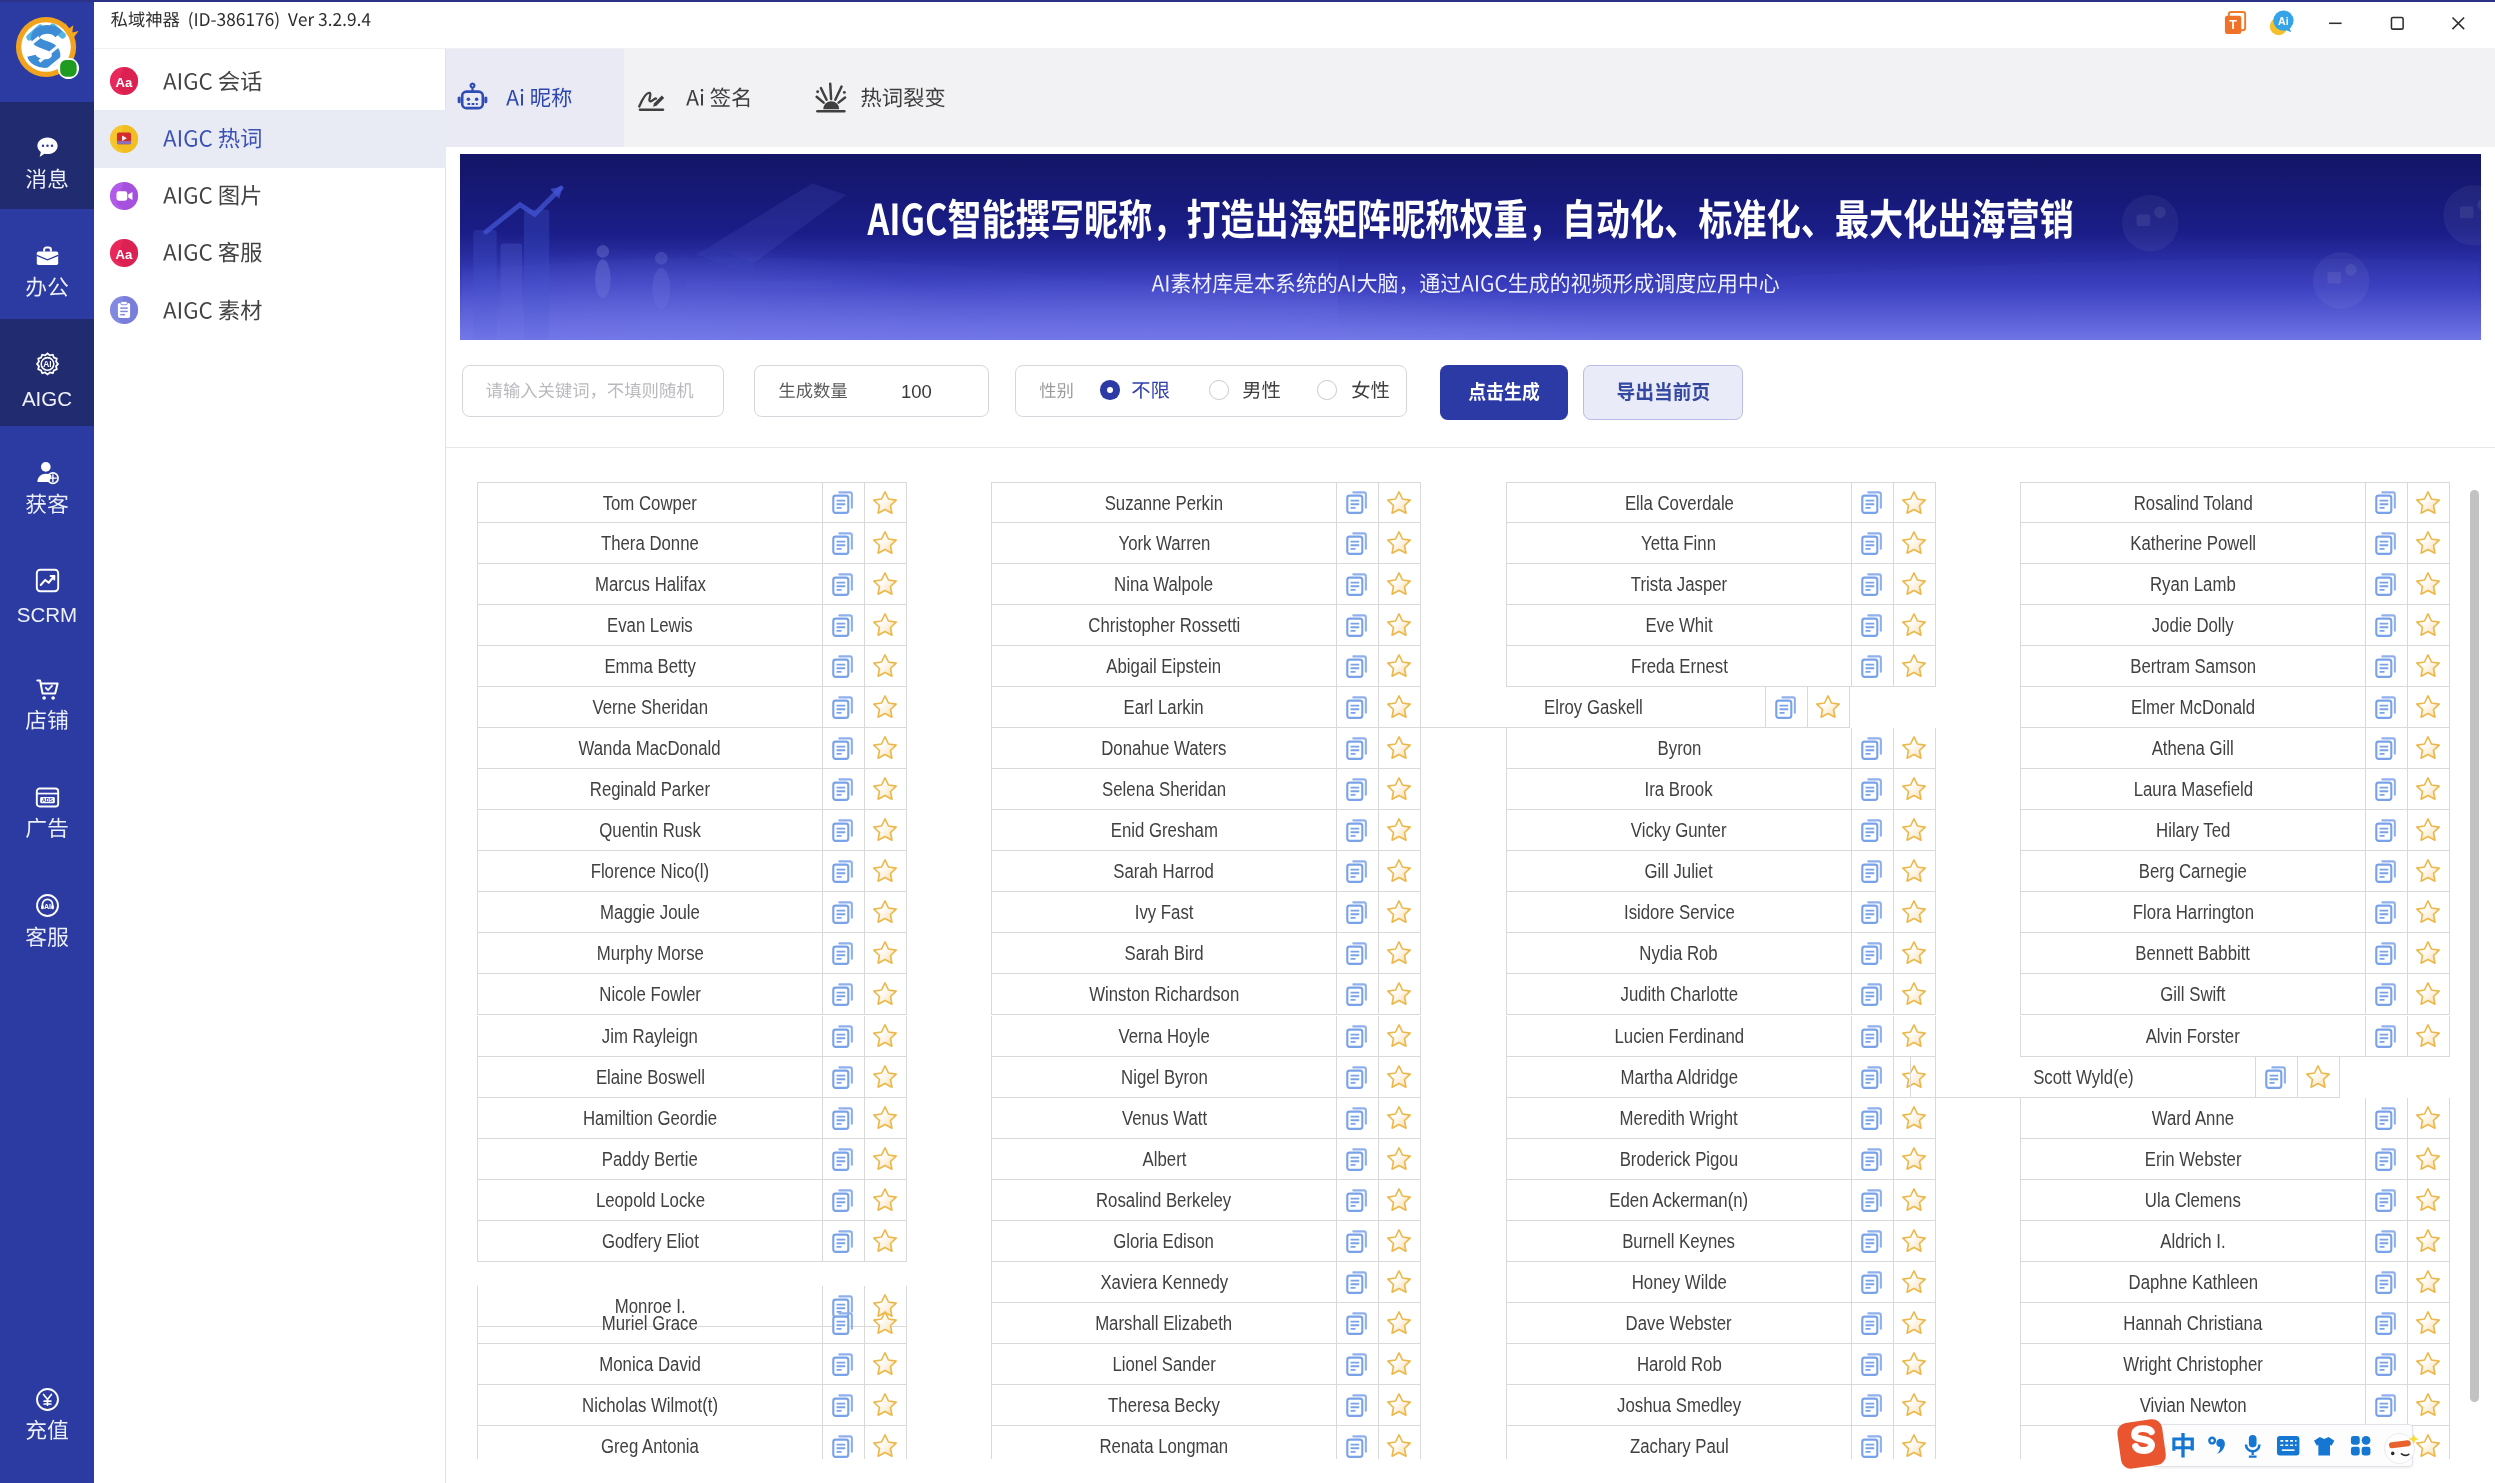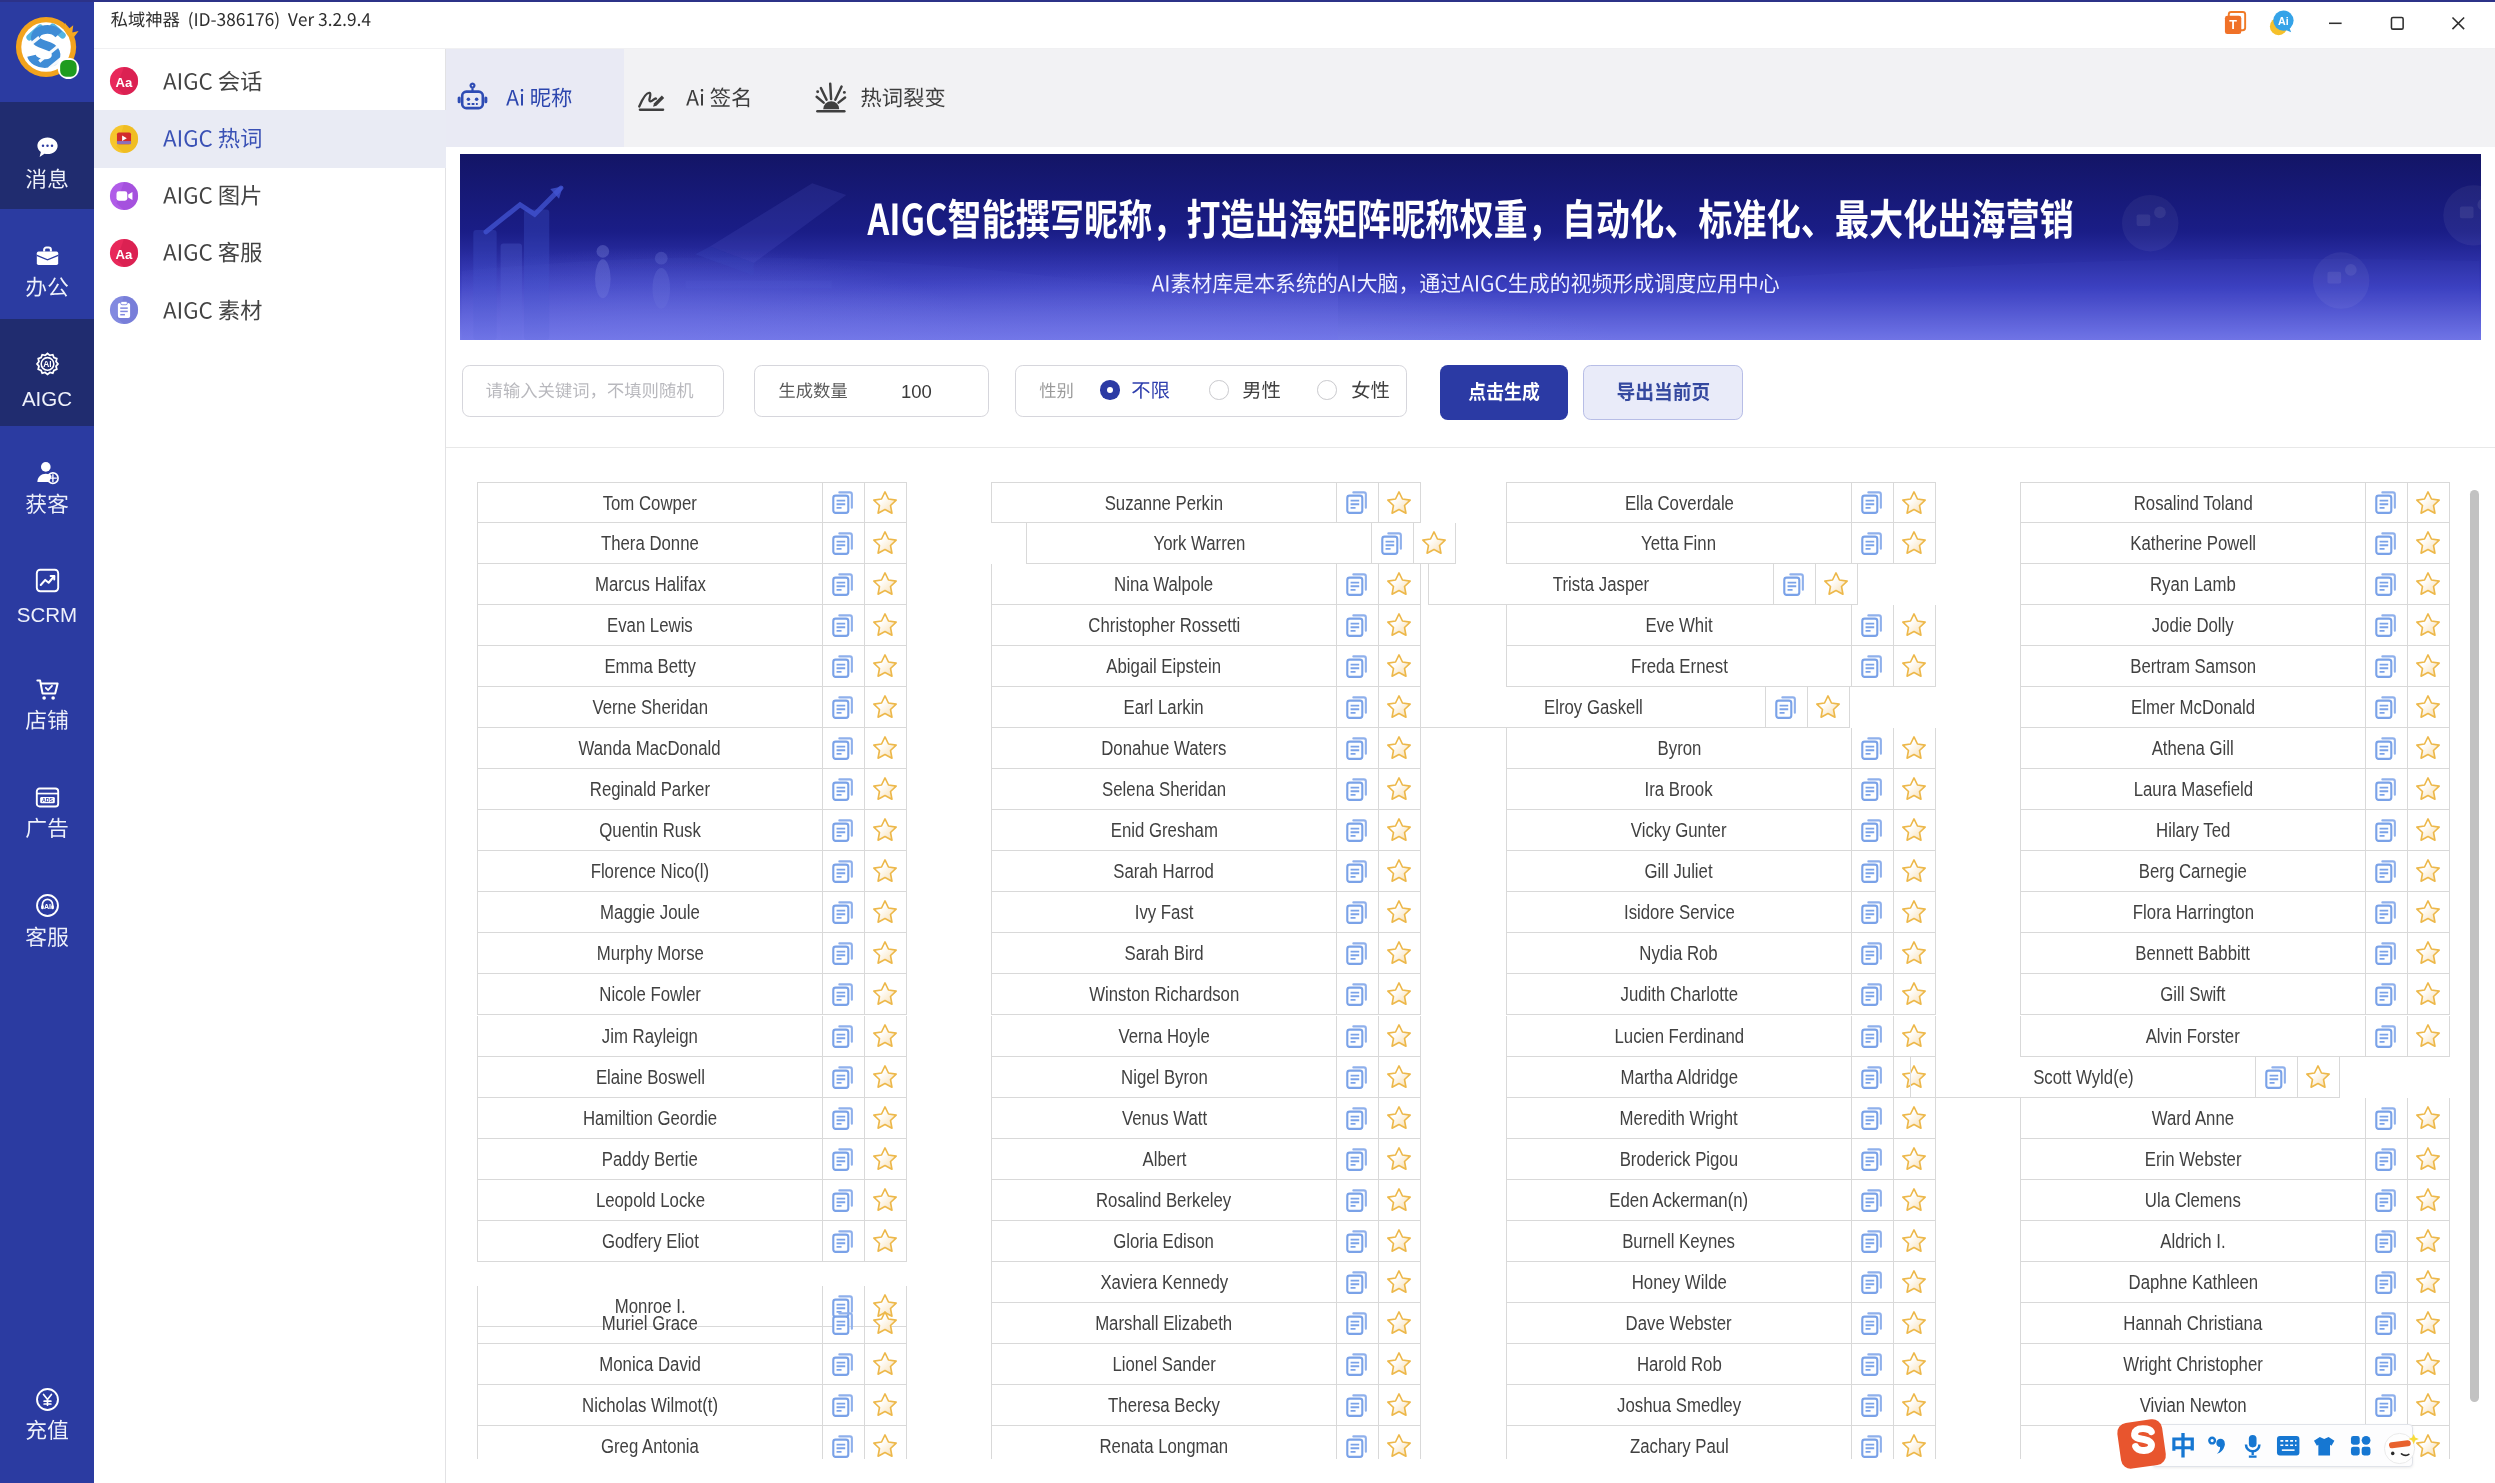--- a/index.html
+++ b/index.html
@@ -1031,21 +1031,21 @@
           <svg width="24.4" height="25" viewBox="0 0 25 26">
             <use href="#ic-copy"></use>
           </svg>
         </div>
 <div class="tcell">
           <svg width="26" height="26" viewBox="0 0 24 24">
             <use href="#ic-star"></use>
           </svg>
         </div>
 </div>
-<div class="trow" style="top:523px;left:1026px">
+<div class="trow" style="top:523px;left:991px">
 <div class="tname"><span>York Warren</span></div>
 <div class="tcell">
           <svg width="24.4" height="25" viewBox="0 0 25 26">
             <use href="#ic-copy"></use>
           </svg>
         </div>
 <div class="tcell">
           <svg width="26" height="26" viewBox="0 0 24 24">
             <use href="#ic-star"></use>
           </svg>
@@ -1356,21 +1356,21 @@
           <svg width="24.4" height="25" viewBox="0 0 25 26">
             <use href="#ic-copy"></use>
           </svg>
         </div>
 <div class="tcell">
           <svg width="26" height="26" viewBox="0 0 24 24">
             <use href="#ic-star"></use>
           </svg>
         </div>
 </div>
-<div class="trow" style="top:564px;left:1428px">
+<div class="trow" style="top:564px;left:1506px">
 <div class="tname"><span>Trista Jasper</span></div>
 <div class="tcell">
           <svg width="24.4" height="25" viewBox="0 0 25 26">
             <use href="#ic-copy"></use>
           </svg>
         </div>
 <div class="tcell">
           <svg width="26" height="26" viewBox="0 0 24 24">
             <use href="#ic-star"></use>
           </svg>

